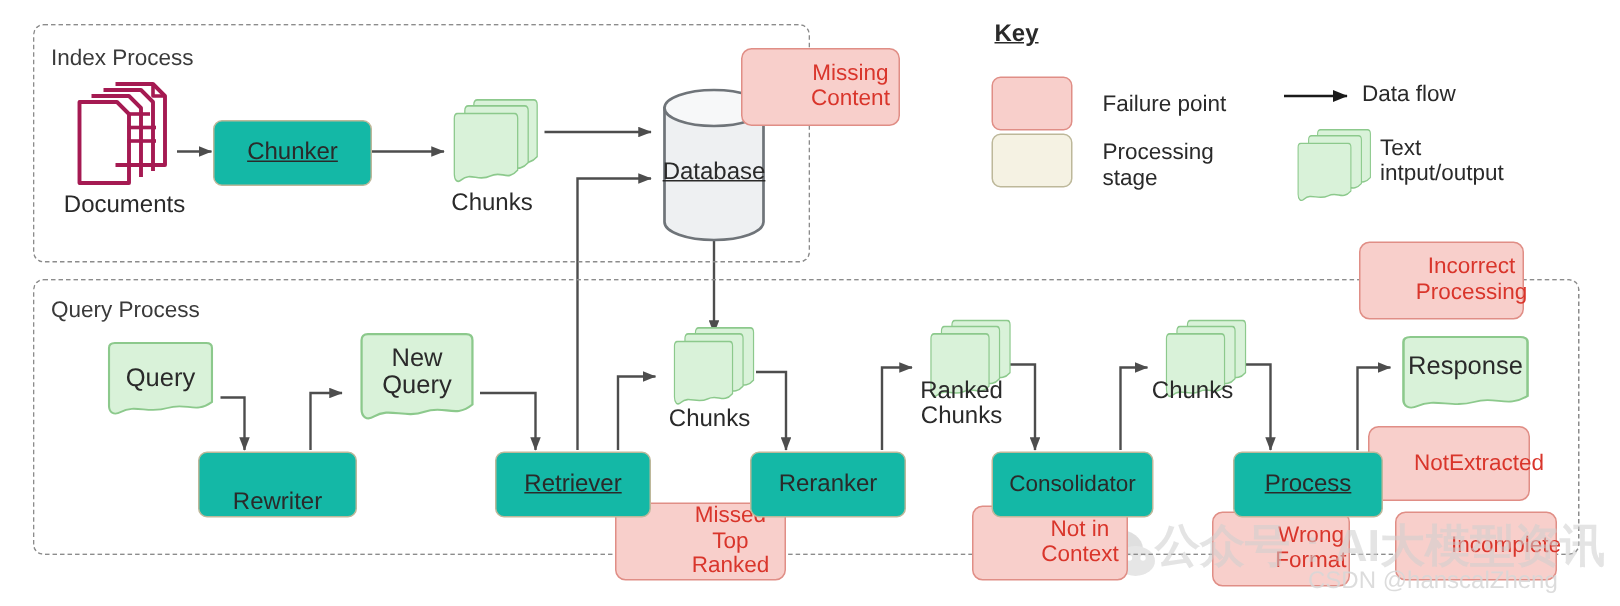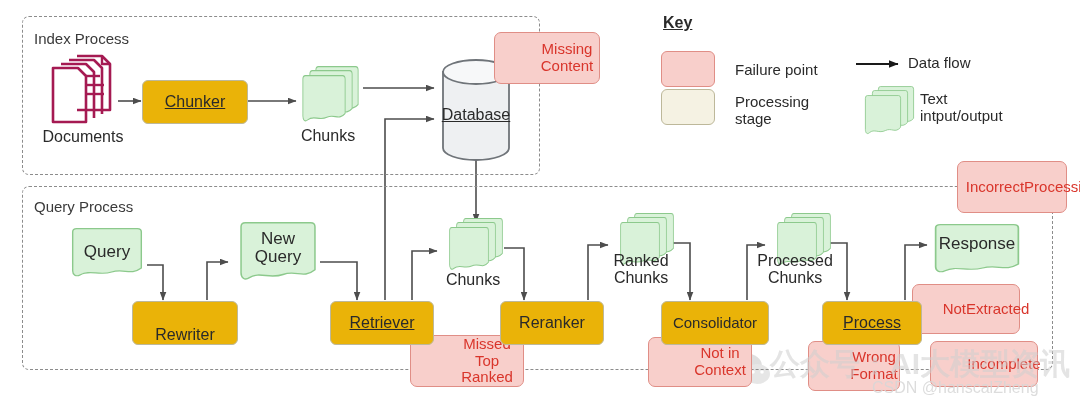--- a/index.html
+++ b/index.html
@@ -2,21 +2,21 @@
 <html><head>
 <meta charset="utf-8">
 <style>
   html,body{margin:0;padding:0;background:#ffffff;}
   body{font-family:"Liberation Sans","DejaVu Sans",sans-serif;}
   #stage{position:relative;width:1080px;height:404px;overflow:hidden;background:#fff;}
   #svgroot{position:absolute;left:0;top:0;width:1080px;height:404px;}
   .lbl{position:absolute;text-align:center;line-height:1.08;color:#2a2a2a;}
   .nodebox{position:absolute;box-sizing:border-box;display:flex;align-items:center;
            justify-content:center;text-align:center;line-height:1.12;}
-  .proc{background:#eab308;border:1px solid #bdb89a;border-radius:6px;color:#2a2a2a;font-size:16px;}
+  .proc{background:#14b8a6;border:1px solid #bdb89a;border-radius:6px;color:#2a2a2a;font-size:16px;}
   .proc.ul span{text-decoration:underline;}
   .fail{background:#f8cfcb;border:1px solid #e08e86;border-radius:7px;color:#d9352b;font-size:15px;padding-left:40px;}
   .containerlbl{position:absolute;font-size:15px;color:#3a3a3a;}
   .dashbox{position:absolute;box-sizing:border-box;border:1.6px dashed #8c8c8c;border-radius:7px;}
   .keytitle{position:absolute;font-size:16px;font-weight:bold;color:#2a2a2a;text-decoration:underline;}
   .keytxt{position:absolute;font-size:15px;color:#2a2a2a;line-height:1.15;}
   .keyswatch{position:absolute;box-sizing:border-box;border-radius:6px;}
   .wm{position:absolute;pointer-events:none;color:#cfcfcf;font-weight:bold;white-space:nowrap;}
   .wm2{position:absolute;pointer-events:none;color:#d7d7d7;white-space:nowrap;}
 </style>
@@ -183,21 +183,21 @@
   <div class="nodebox fail" style="left:648px;top:337px;width:104px;height:50px;flex-direction:column;">
     <span>Not in</span>
     <span>Context</span>
   </div>
 
   <div class="nodebox fail" style="left:808px;top:341px;width:92px;height:50px;flex-direction:column;">
     <span>Wrong</span>
     <span>Format</span>
   </div>
 
-  <div class="nodebox fail" style="left:957px;top:161px;width:110px;height:52px;">
+  <div class="nodebox fail" style="left:906px;top:161px;width:110px;height:52px;flex-direction:column;">
     <span>Incorrect</span>
     <span>Processing</span>
   </div>
 
   <div class="nodebox fail" style="left:912px;top:284px;width:108px;height:50px;flex-direction:row;align-items:center;">
     <span>Not</span>
     <span>Extracted</span>
   </div>
 
   <div class="nodebox fail" style="left:930px;top:341px;width:108px;height:46px;">
@@ -228,21 +228,20 @@
   <div class="lbl" style="left:593px;top:252px;width:96px;font-size:16px;">
     <div>Ranked</div>
     <div>Chunks</div>
   </div>
 
   <div class="nodebox proc" style="left:661px;top:301px;width:108px;height:44px;font-size:15px;">
     <span>Consolidator</span>
   </div>
 
   <div class="lbl" style="left:743px;top:252px;width:104px;font-size:16px;">
-    <div>Processed</div>
     <div>Chunks</div>
   </div>
 
   <div class="nodebox proc ul" style="left:822px;top:301px;width:100px;height:44px;">
     <span>Process</span>
   </div>
 
   <div class="lbl" style="left:930px;top:235px;width:94px;font-size:17px;">Response</div>
 
   <div class="keytitle" style="left:663px;top:14px;">Key</div>

